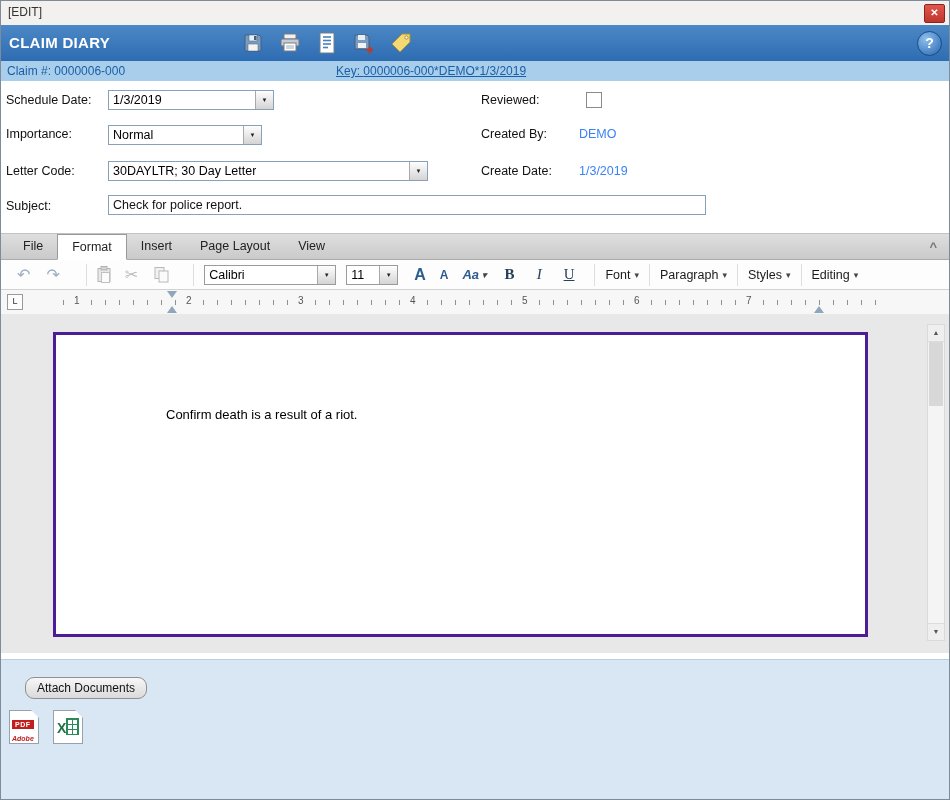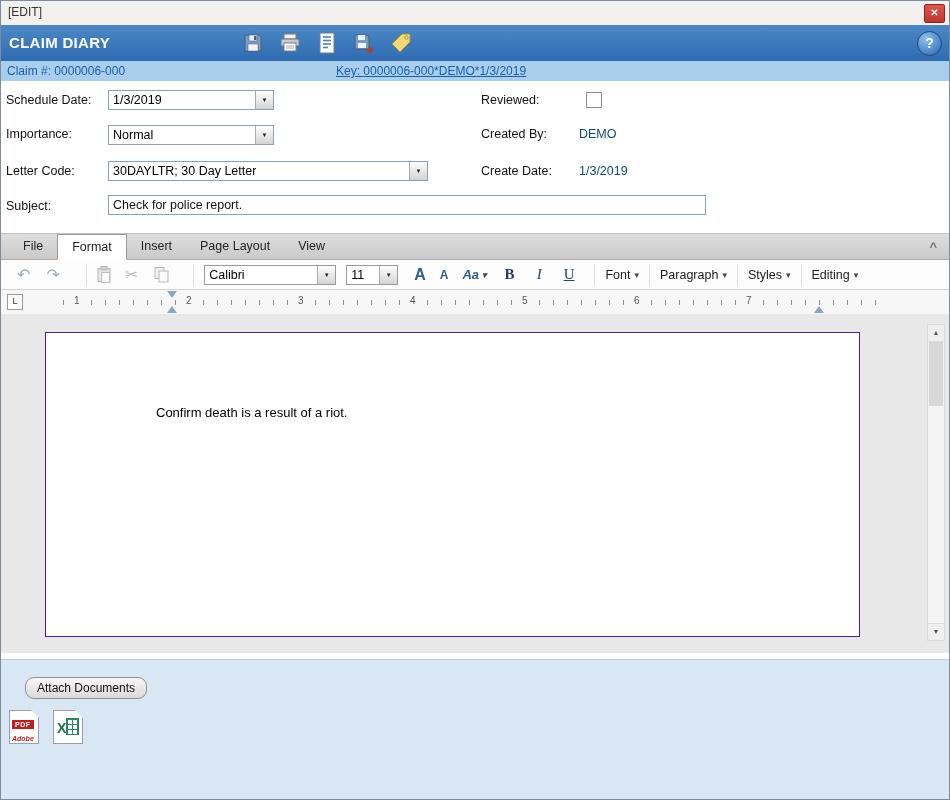--- a/index.html
+++ b/index.html
@@ -19,21 +19,21 @@
   .help-btn{position:absolute;right:7px;top:6px;width:23px;height:23px;border-radius:50%;background:radial-gradient(circle at 35% 30%,#8cc0f0,#2965ac);border:1px solid #174d85;color:#fff;font-weight:bold;font-size:14px;text-align:center;line-height:22px;cursor:pointer;}
 
   
   .infobar{position:absolute;top:60px;left:0;right:0;height:20px;background:#a9ceec;font-size:12px;color:#1a5fa6;}
   .claim-no{position:absolute;left:6px;top:3px;}
   .key-text{position:absolute;left:335px;top:3px;text-decoration:underline;}
 
   
   .form{position:absolute;top:80px;left:0;right:0;height:152px;background:#fff;}
   .flabel{position:absolute;font-size:12.5px;color:#111;white-space:nowrap;}
-  .fvalue{position:absolute;font-size:12.5px;color:#0c4a6e;white-space:nowrap;}
+  .fvalue{position:absolute;font-size:12.5px;color:#3b82f6;white-space:nowrap;}
   .combo{position:absolute;height:20px;background:#fff;border:1px solid #89a0b8;box-sizing:border-box;font-size:12.5px;cursor:pointer;}
   .combo-val{position:absolute;left:4px;top:2px;white-space:nowrap;overflow:hidden;}
   .combo-arrow{position:absolute;right:0;top:0;bottom:0;width:17px;background:linear-gradient(#fefefe,#d4d4d4);border-left:1px solid #a9a9a9;font-size:6px;color:#222;display:flex;align-items:center;justify-content:center;}
   .text-input{position:absolute;height:20px;border:1px solid #89a0b8;box-sizing:border-box;font-size:12.5px;padding:0 4px;font-family:"Liberation Sans",sans-serif;color:#111;background:#fff;}
   .checkbox{position:absolute;width:14px;height:14px;background:#fff;border:1px solid #8a8a8a;cursor:pointer;}
 
   
   .editor{position:absolute;top:232px;left:0;right:0;height:420px;}
   .tabstrip{position:absolute;top:0;left:0;right:0;height:27px;background:linear-gradient(#dedede,#cacaca);border-top:1px solid #c2c2c2;border-bottom:1px solid #ababab;display:flex;align-items:center;padding-left:8px;box-sizing:border-box;}
   .tab{padding:0 14px;line-height:25px;font-size:12.5px;color:#222;cursor:pointer;}
@@ -58,21 +58,21 @@
 
   .ruler{position:absolute;top:57px;left:0;right:0;height:24px;background:#f7f7f7;border-bottom:1px solid #cfcfcf;}
   .tabstop{position:absolute;left:6px;top:4px;width:14px;height:14px;border:1px solid #9a9a9a;background:#fdfdfd;font-size:9px;line-height:13px;text-align:center;color:#333;cursor:pointer;}
   .ruler-ticks{position:absolute;left:62px;width:818px;top:10px;height:5px;background:repeating-linear-gradient(to right,#8f8f8f 0 1px,transparent 1px 14px);}
   .ruler-num{position:absolute;top:5px;font-size:10px;color:#555;background:#f7f7f7;padding:0 3px;}
   .ind-first{position:absolute;left:166px;top:1px;width:0;height:0;border-left:5px solid transparent;border-right:5px solid transparent;border-top:7px solid #8fa6bb;cursor:pointer;}
   .ind-hang{position:absolute;left:166px;bottom:1px;width:0;height:0;border-left:5px solid transparent;border-right:5px solid transparent;border-bottom:7px solid #8fa6bb;cursor:pointer;}
   .ind-right{position:absolute;left:813px;bottom:1px;width:0;height:0;border-left:5px solid transparent;border-right:5px solid transparent;border-bottom:7px solid #8fa6bb;cursor:pointer;}
 
   .canvas{position:absolute;top:81px;left:0;right:0;bottom:0;background:#e8e8e8;}
-  .page{position:absolute;left:44px;top:18px;width:815px;height:305px;background:#fff;border:1px solid #4c1d95;box-sizing:border-box;padding-left:8px;}
+  .page{position:absolute;left:52px;top:18px;width:815px;height:305px;background:#fff;border:3px solid #4c1d95;box-sizing:border-box;padding-left:8px;}
   .doc-text{position:absolute;left:110px;top:72px;font-size:13px;color:#000;}
 
   .vscroll{position:absolute;right:4px;top:10px;bottom:12px;width:18px;background:#f4f4f4;border:1px solid #dadada;box-sizing:border-box;}
   .sb-btn{position:absolute;left:0;right:0;height:16px;font-size:7px;color:#555;text-align:center;line-height:16px;background:#efefef;cursor:pointer;}
   .sb-up{top:0;border-bottom:1px solid #ddd;}
   .sb-down{bottom:0;border-top:1px solid #ddd;}
   .sb-thumb{position:absolute;left:1px;right:1px;top:17px;height:64px;background:#d8d8d8;cursor:pointer;}
 
   
   .footer{position:absolute;top:658px;left:0;right:0;bottom:0;background:#d9e6f3;border-top:1px solid #bccedd;}
@@ -150,21 +150,21 @@
   <div class="form">
     <span class="flabel" style="left:5px;top:12px;">Schedule Date:</span>
     <div class="combo" style="left:107px;top:9px;width:166px;">
       <span class="combo-val">1/3/2019</span>
       <span class="combo-arrow">▼</span>
     </div>
     <span class="flabel" style="left:480px;top:12px;">Reviewed:</span>
     <div class="checkbox" style="left:585px;top:11px;"></div>
 
     <span class="flabel" style="left:5px;top:46px;">Importance:</span>
-    <div class="combo" style="left:107px;top:44px;width:166px;">
+    <div class="combo" style="left:107px;top:44px;width:154px;">
       <span class="combo-val">Normal</span>
       <span class="combo-arrow">▼</span>
     </div>
     <span class="flabel" style="left:480px;top:46px;">Created By:</span>
     <span class="fvalue" style="left:578px;top:46px;">DEMO</span>
 
     <span class="flabel" style="left:5px;top:83px;">Letter Code:</span>
     <div class="combo" style="left:107px;top:80px;width:320px;">
       <span class="combo-val">30DAYLTR; 30 Day Letter</span>
       <span class="combo-arrow">▼</span>

